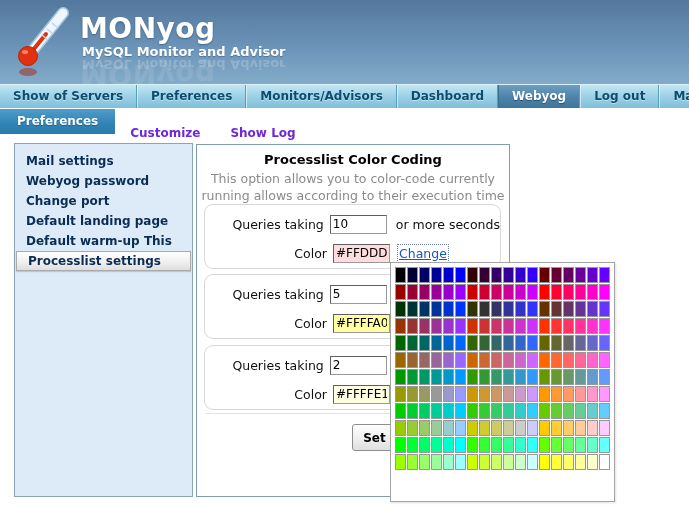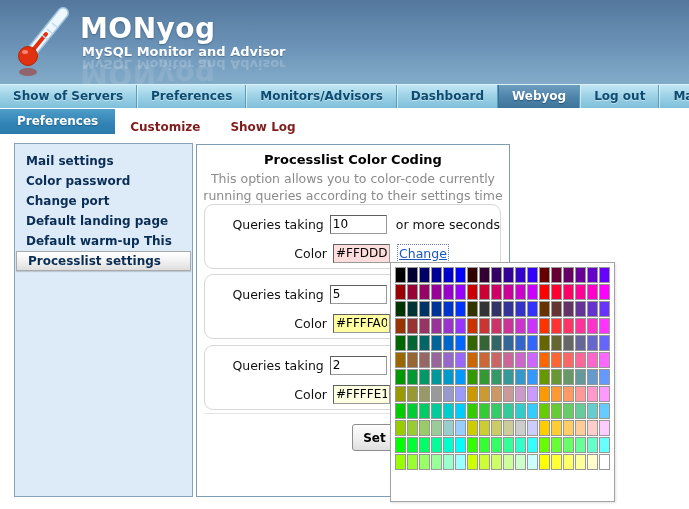--- a/index.html
+++ b/index.html
@@ -28,21 +28,21 @@
             0bc;border-right:1px solid #559ebc;border-left:1px solid rgba(255,255,255,.55);
             text-shadow:0 1px 0 rgba(255,255,255,.45);cursor:pointer;white-space:nowrap;}
   .nav-item:first-child{border-left:none;}
   .nav-item.active{background:linear-gradient(180deg,#6e9fc0 0%,#4d82a9 55%,#3f749b 100%);
             color:#fff;text-shadow:0 1px 1px rgba(0,40,70,.5);border-left-color:#3a7092;}
   .nav-copyright{margin-left:auto;align-self:center;padding-right:10px;color:#fff;
             font-weight:bold;font-size:11px;text-shadow:0 1px 1px rgba(0,60,90,.55);}
 
   
   .subnav{position:absolute;left:0;top:109px;width:689px;height:25px;display:flex;background:#fff;}
-  .subnav-item{padding:6px 15px;line-height:25px;font-weight:bold;font-size:12px;color:#7f1d1d;cursor:pointer;}
+  .subnav-item{padding:12px 15px;line-height:25px;font-weight:bold;font-size:12px;color:#6d28d9;cursor:pointer;}
   .subnav-item.active{background:linear-gradient(180deg,#4e9cc9 0%,#3183b5 60%,#2b7aab 100%);
             color:#fff;padding:0 17px;text-shadow:0 1px 1px rgba(0,40,70,.4);}
 
   
   .sidebar{position:absolute;left:14px;top:143px;width:179px;height:354px;box-sizing:border-box;
            background:#dcebf7;border:1px solid #86a5bd;padding-top:7px;}
   .side-item{height:20px;line-height:20px;padding-left:11px;font-weight:bold;font-size:12px;
              color:#0a2d55;cursor:pointer;white-space:nowrap;}
   .side-item.selected{background:linear-gradient(180deg,#ffffff 0%,#f0f0f0 55%,#dedede 100%);
              border:1px solid #aaa;margin:0 1px;height:18px;line-height:18px;
@@ -119,32 +119,32 @@
   </div>
 
   <div class="subnav">
     <div class="subnav-item active">Preferences</div>
     <div class="subnav-item">Customize</div>
     <div class="subnav-item">Show Log</div>
   </div>
 
   <div class="sidebar">
     <div class="side-item">Mail settings</div>
-    <div class="side-item">Color password</div>
+    <div class="side-item">Webyog password</div>
     <div class="side-item">Change port</div>
     <div class="side-item">Default landing page</div>
     <div class="side-item">Default warm-up This</div>
     <div class="side-item selected">Processlist settings</div>
   </div>
 
   <div class="main-panel">
     <div class="panel-title">Processlist Color Coding</div>
     <div class="panel-desc">
       <div>This option allows you to color-code currently</div>
-      <div>running queries according to their settings time</div>
+      <div>running allows according to their execution time</div>
     </div>
 
     <div class="qbox b1">
       <div class="qline first">
         <span class="q-label">Queries taking</span>
         <input class="q-input" value="10" style="">
         <span class="q-suffix">or more seconds</span>
       </div>
       <div class="qline">
         <span class="q-label">Color</span>

